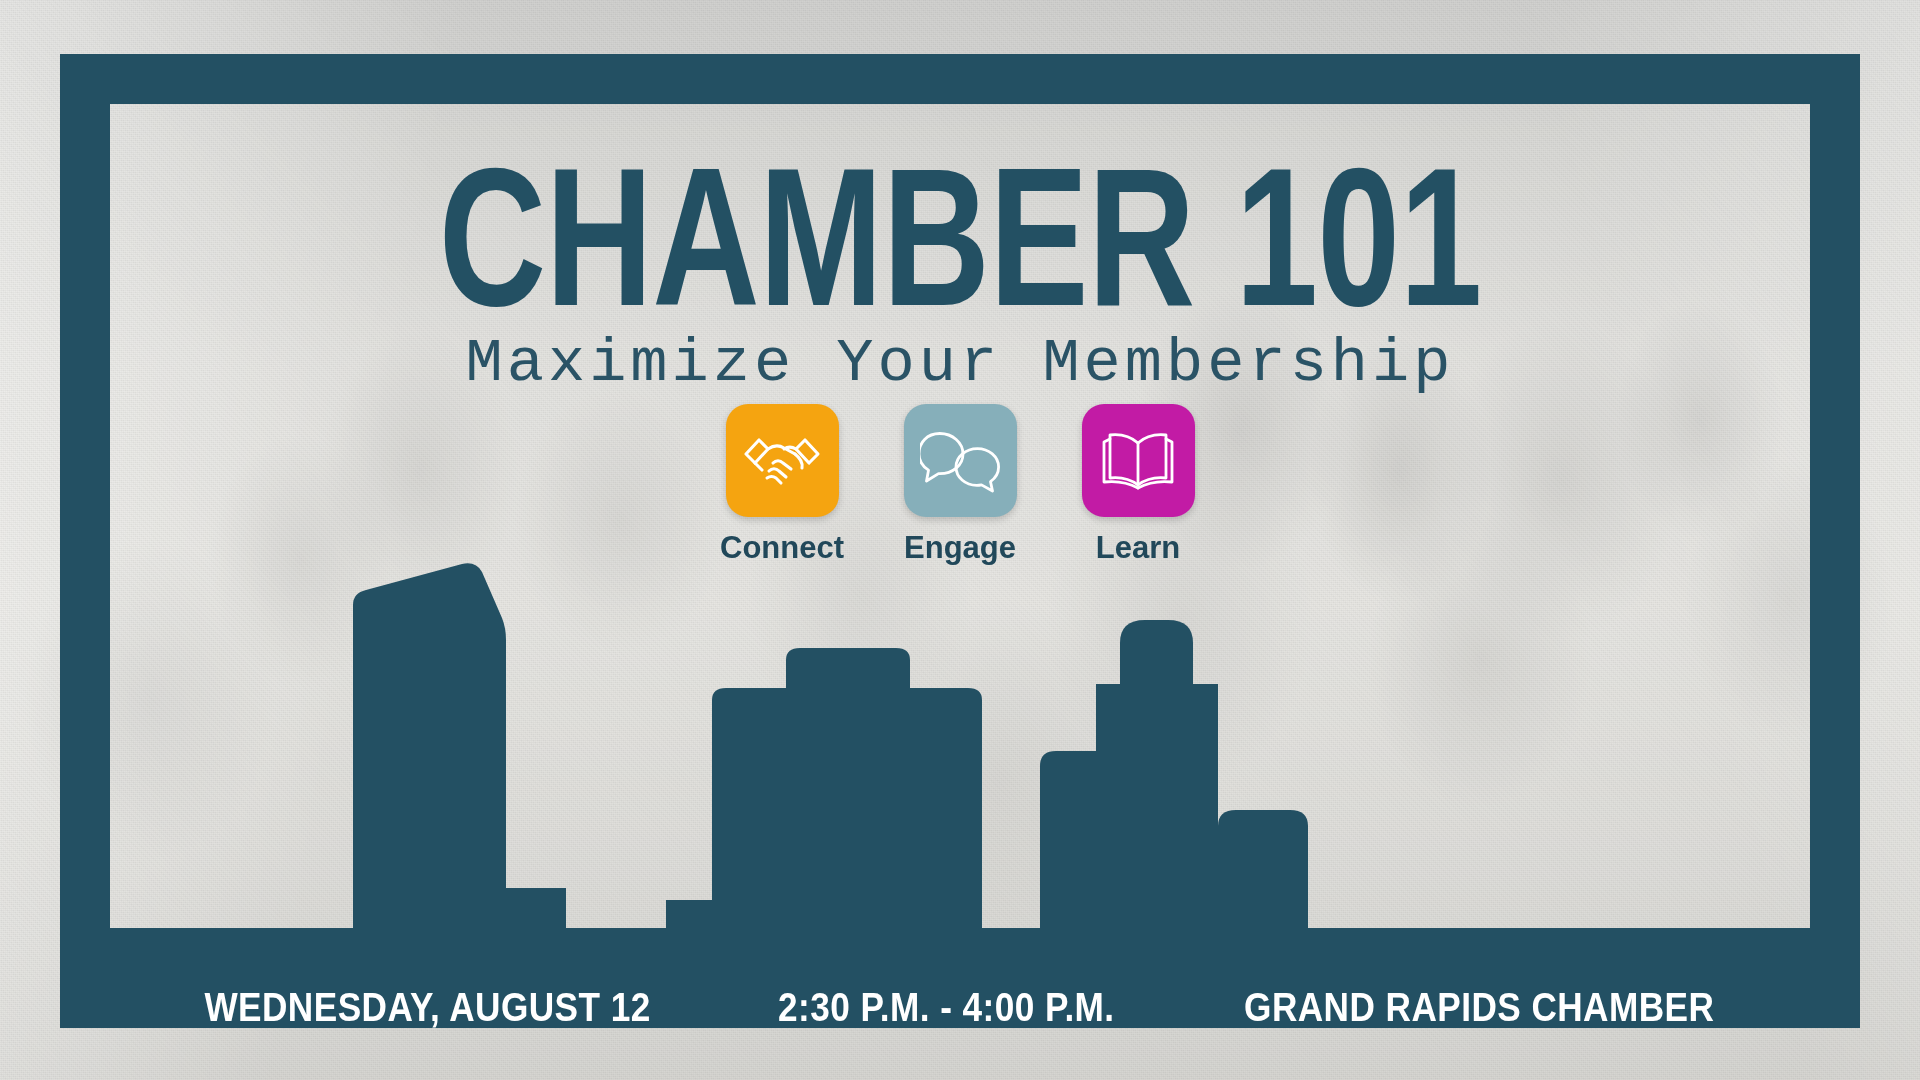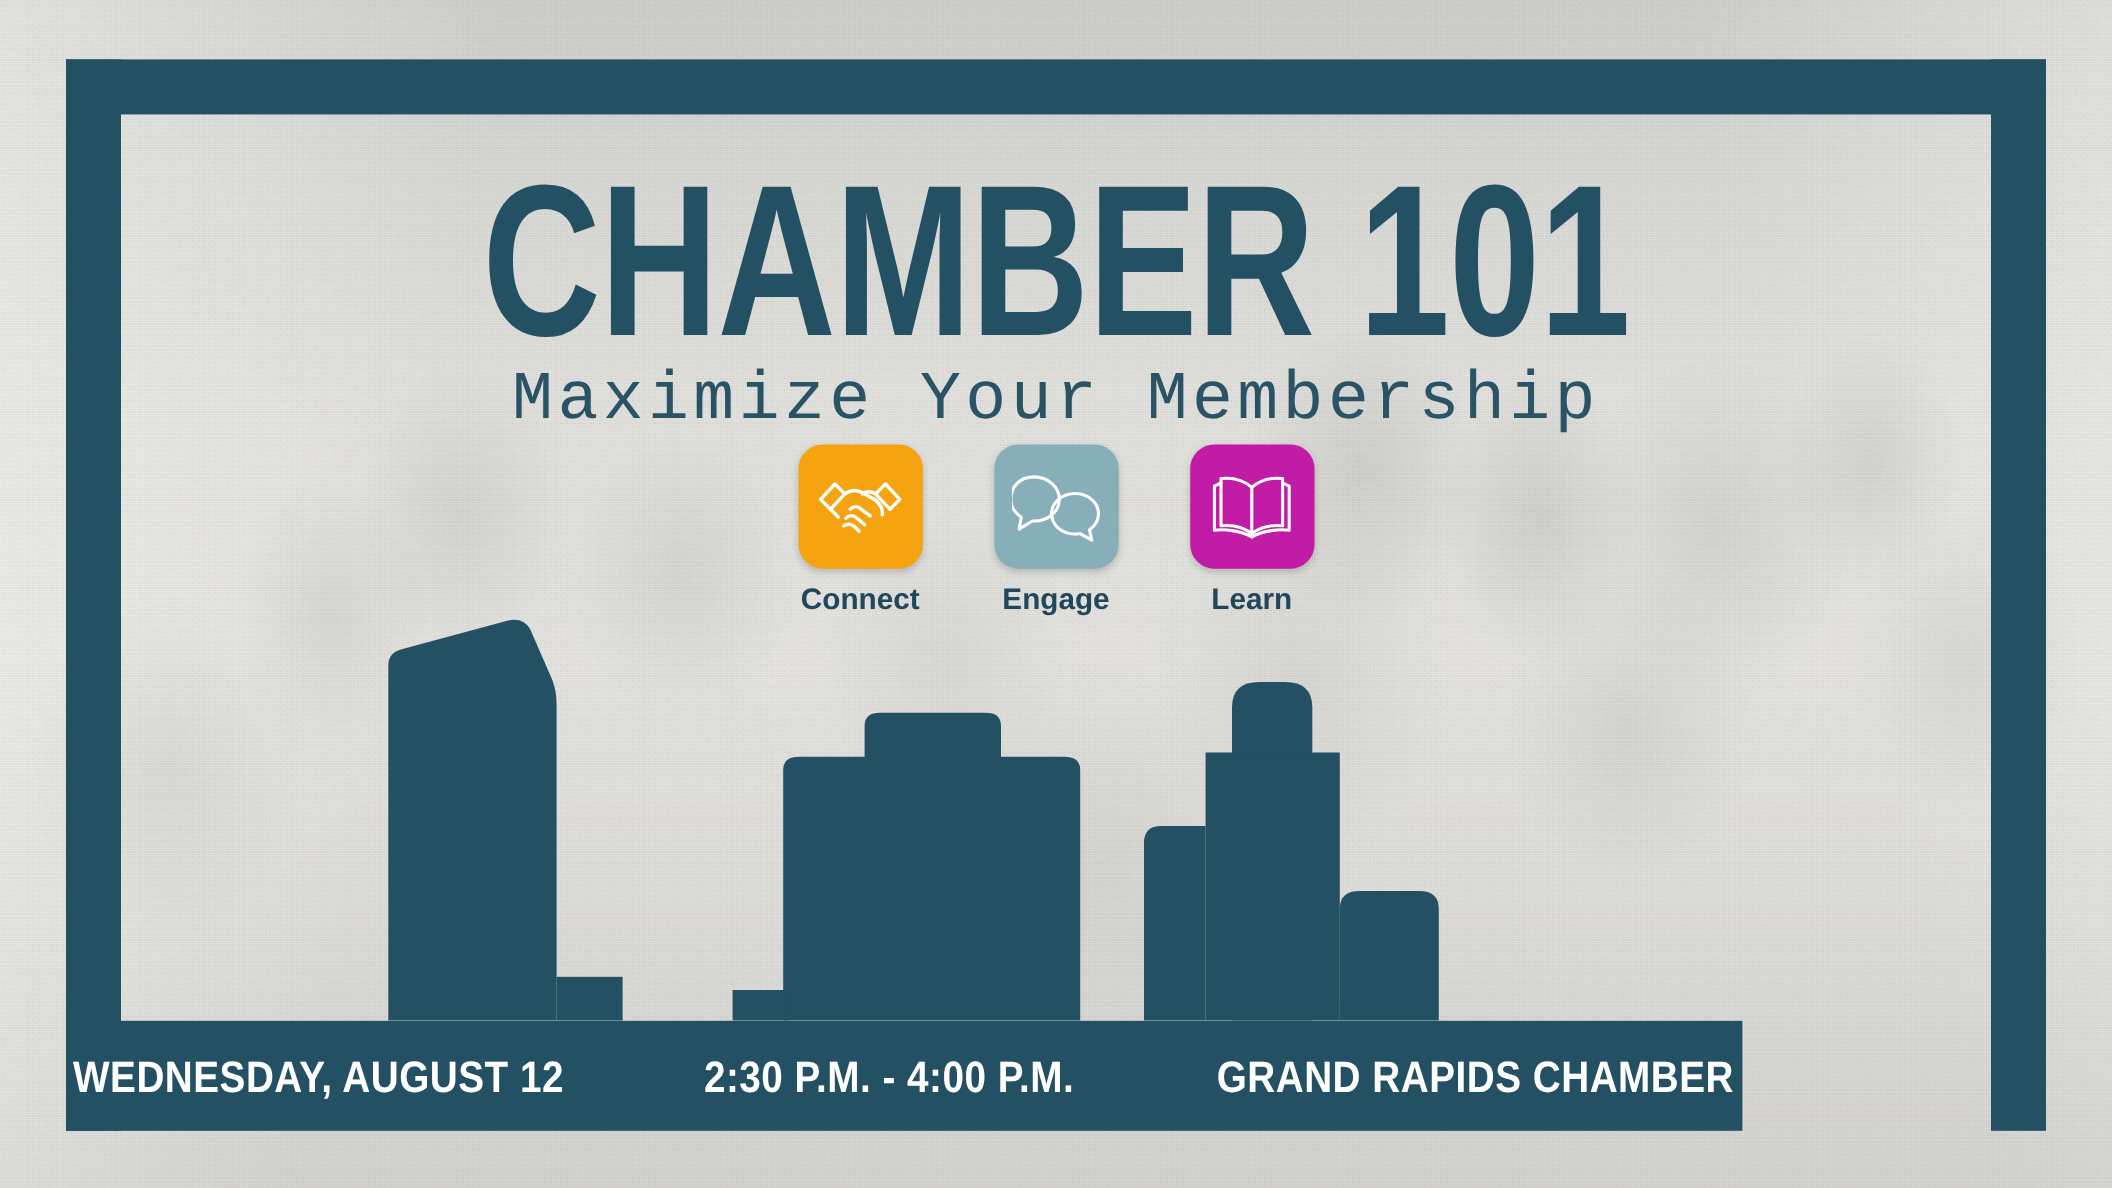--- a/index.html
+++ b/index.html
@@ -66,25 +66,25 @@
     width: 1800px;
     height: 974px;
     border: 50px solid #235063;
     box-sizing: border-box;
     border-bottom-width: 0;
   }
   .footer-bar {
     position: absolute;
     left: 60px;
     top: 928px;
-    width: 1524px;
+    width: 1800px;
     height: 100px;
     background: #235063;
     display: flex;
-    align-items: center;
+    align-items: flex-end;
     justify-content: center;
     box-sizing: border-box;
   }
 
   
   .stage {
     position: absolute;
     left: 110px;
     top: 104px;
     width: 1700px;
@@ -156,21 +156,21 @@
     display: flex;
     align-items: center;
     justify-content: center;
     box-shadow: 0 3px 7px rgba(0,0,0,.18);
   }
   .tile svg { display: block; }
   .tile-label {
     margin-top: 13px;
     font-family: "Liberation Sans", sans-serif;
     font-weight: 700;
-    font-size: 27px;
+    font-size: 31px;
     color: #21485a;
     white-space: nowrap;
   }
 
   
   .footer-inner {
     display: flex;
     align-items: baseline;
     gap: 74px;
     transform: translateY(2px);

